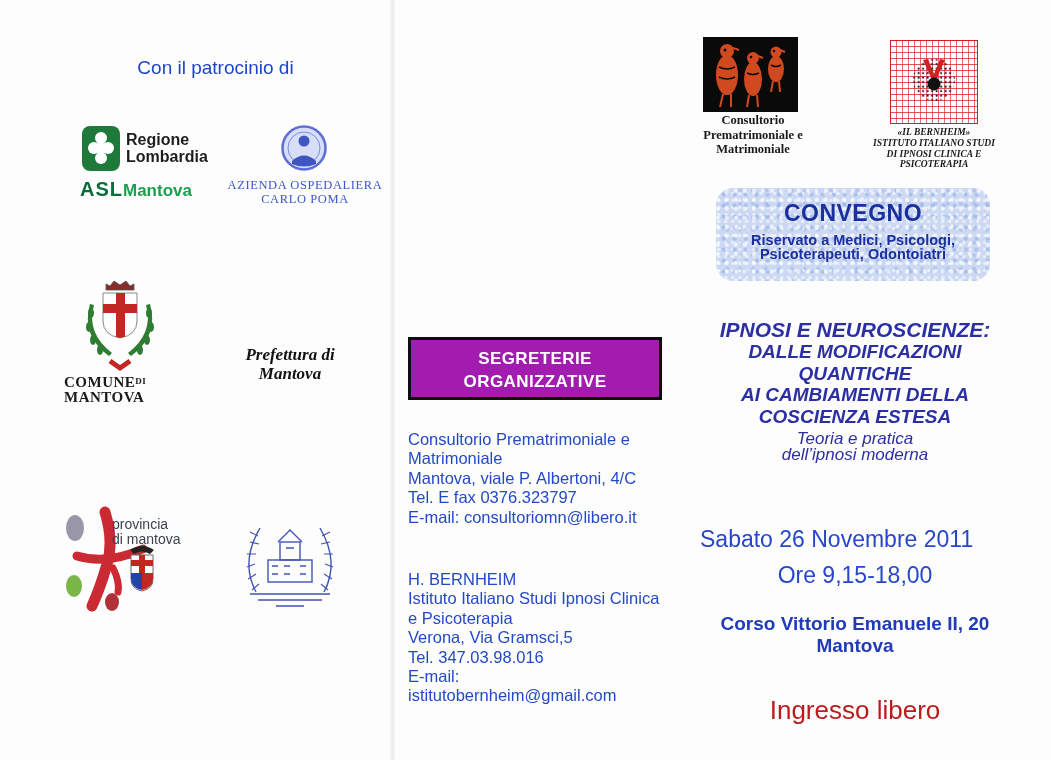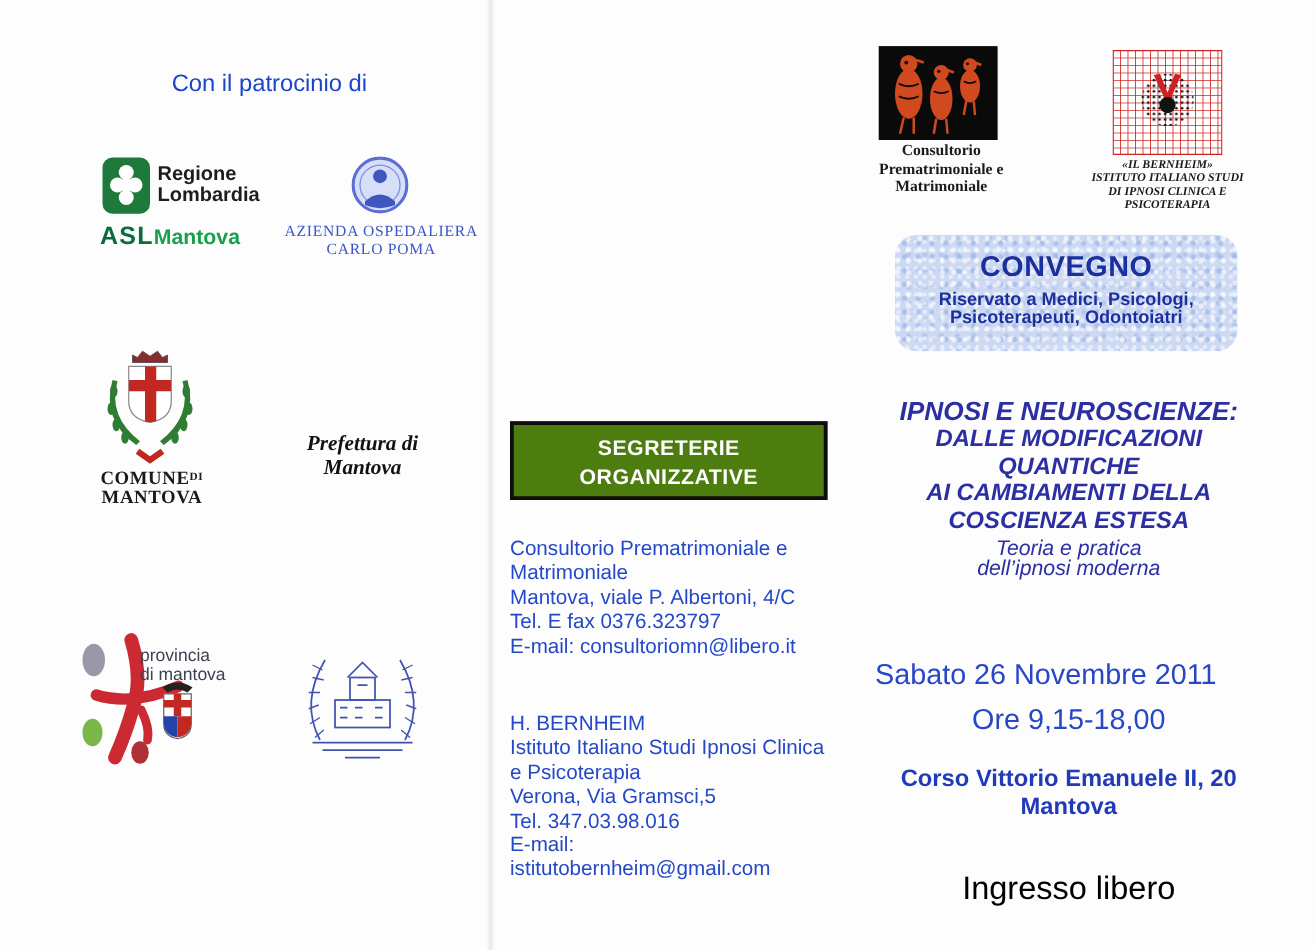--- a/index.html
+++ b/index.html
@@ -15,31 +15,31 @@
   .patronage{left:128px;top:57px;width:175px;font-size:19px;color:#1c45cc;text-align:center;}
   .regione-box{left:82px;top:126px;width:38px;height:45px;background:#1e7a3a;border-radius:8px;}
   .regione-text{left:126px;top:131px;font-size:16px;font-weight:bold;color:#1d1d1d;line-height:17px;}
   .asl-row{left:80px;top:178px;display:flex;align-items:baseline;}
   .asl{font-size:20px;font-weight:bold;color:#0b6b3c;letter-spacing:1px;}
   .asl-city{font-size:17px;font-weight:bold;color:#18a14c;}
   .azienda-logo{left:281px;top:125px;}
   .azienda-text{left:225px;top:179px;width:160px;text-align:center;
     font-family:"Liberation Serif",serif;font-size:12.5px;color:#3c55c8;letter-spacing:0.6px;line-height:13.5px;}
   .comune-crest{left:80px;top:277px;}
-  .comune-caption{left:64px;top:374px;width:115px;text-align:center;
+  .comune-caption{left:64px;top:374px;width:115px;text-align:left;
     font-family:"Liberation Serif",serif;font-weight:bold;color:#1a1a1a;font-size:15px;line-height:15px;letter-spacing:0.5px;}
   .comune-di{font-size:9px;vertical-align:3px;}
   .prefettura{left:230px;top:321px;width:120px;text-align:center;
     font-family:"Liberation Serif",serif;font-style:italic;font-weight:bold;font-size:17px;color:#111;line-height:19px;margin-top:24px;}
   .provincia-logo{left:60px;top:506px;}
   .provincia-text{left:112px;top:517px;font-size:14px;color:#3b4250;line-height:14.5px;}
   .stamp-logo{left:236px;top:512px;}
 
   
-  .seg-box{left:408px;top:337px;width:254px;height:63px;background:#4d7c0f;border:3px solid #0d0d0d;
+  .seg-box{left:408px;top:337px;width:254px;height:63px;background:#a21caf;border:3px solid #0d0d0d;
     box-sizing:border-box;color:#fff;font-weight:bold;font-size:17px;letter-spacing:0.4px;
     text-align:center;line-height:23px;padding-top:7px;}
   .addr{font-size:16.5px;color:#2449c8;line-height:19.4px;}
   .addr1{left:408px;top:430px;width:260px;}
   .addr2{left:408px;top:570px;width:260px;}
 
   
   .birds-box{left:703px;top:37px;width:95px;height:75px;background:#0a0a0a;}
   .birds-caption{left:698px;top:113px;width:110px;text-align:center;
     font-family:"Liberation Serif",serif;font-weight:bold;font-size:12.5px;color:#1a1a1a;line-height:14.5px;}
@@ -58,21 +58,21 @@
   .convegno-title{margin-top:12px;font-size:23px;font-weight:bold;letter-spacing:0.5px;}
   .convegno-sub{margin-top:7px;font-size:14.5px;font-weight:bold;line-height:13.5px;}
   .title-block{left:700px;top:318px;width:310px;text-align:center;color:#2b2fa3;}
   .t1{font-size:21px;font-weight:bold;font-style:italic;line-height:23px;}
   .t2{font-size:19px;font-weight:bold;font-style:italic;line-height:21.5px;}
   .tsub{font-size:17px;font-style:italic;line-height:16px;}
   .date-line{left:700px;top:526px;width:310px;font-size:23px;color:#2746c8;}
   .time-line{left:700px;top:562px;width:310px;font-size:23px;color:#2746c8;text-align:center;}
   .venue{left:700px;top:613px;width:310px;font-size:19px;font-weight:bold;color:#203ab8;
     line-height:21.5px;text-align:center;}
-  .admission{left:700px;top:695px;width:310px;font-size:26px;color:#000000;text-align:center;}
+  .admission{left:700px;top:695px;width:310px;font-size:26px;color:#b91c1c;text-align:center;}
 </style>
 </head>
 <body>
 
 <div class="page">
   <div class="abs crease"></div>
 
   <div class="abs patronage">Con il patrocinio di</div>
 
   <div class="abs regione-box">

